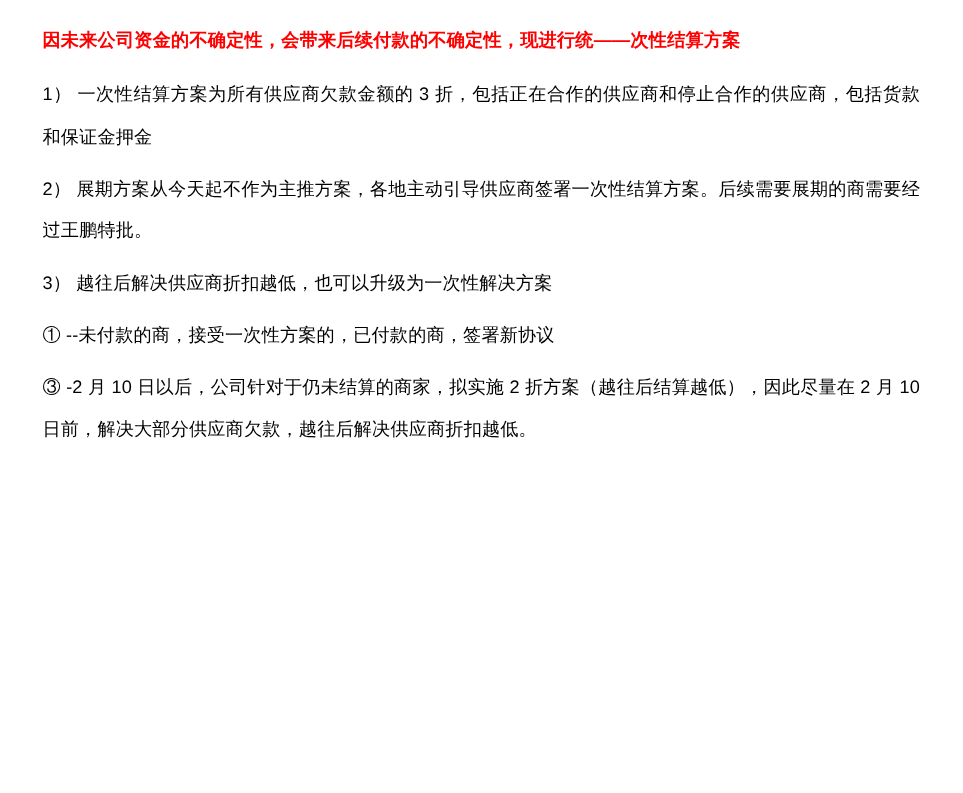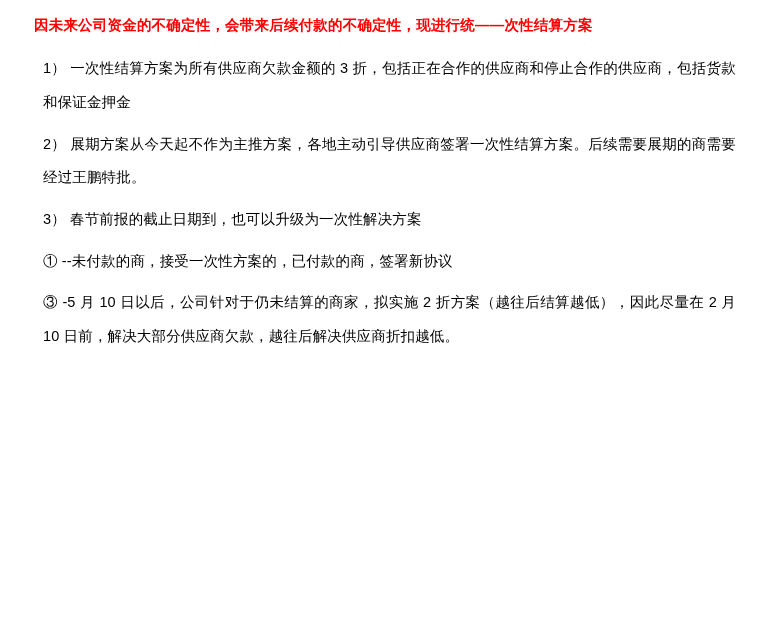--- a/index.html
+++ b/index.html
@@ -12,35 +12,35 @@
     height: 634px;
     font-family: "Liberation Sans", sans-serif;
     color: #000000;
     overflow: hidden;
   }
   .page {
     position: relative;
     width: 770px;
     height: 634px;
     box-sizing: border-box;
-    padding: 14px 34px 0 34px;
+    padding: 22px 34px 0 34px;
   }
   .heading {
     color: #ff0000;
     font-weight: bold;
     font-size: 14.5px;
     line-height: 1.55;
     letter-spacing: 0.2px;
     margin: 0 0 16px 0;
     white-space: nowrap;
   }
   .para {
     font-size: 14.5px;
     line-height: 2.32;
-    margin: 0 0 8px 9px;
+    margin: 0 0 8px 0;
     text-align: justify;
     letter-spacing: 0.15px;
   }
   .para .lead {
     display: inline;
   }
 </style>
 </head>
 <body>
 
@@ -53,27 +53,27 @@
     <span>一次性结算方案为所有供应商欠款金额的 3 折，包括正在合作的供应商和停止合作的供应商，包括货款和保证金押金</span>
   </p>
 
   <p class="para">
     <span class="lead">2）</span>
     <span>展期方案从今天起不作为主推方案，各地主动引导供应商签署一次性结算方案。后续需要展期的商需要经过王鹏特批。</span>
   </p>
 
   <p class="para">
     <span class="lead">3）</span>
-    <span>春节前报的截止日期到，也可以升级为一次性解决方案</span>
+    <span>越往后解决供应商折扣越低，也可以升级为一次性解决方案</span>
   </p>
 
   <p class="para">
     <span class="lead">①</span>
     <span>--未付款的商，接受一次性方案的，已付款的商，签署新协议</span>
   </p>
 
 
   <p class="para">
     <span class="lead">③</span>
-    <span>-5 月 10 日以后，公司针对于仍未结算的商家，拟实施 2 折方案（越往后结算越低），因此尽量在 2 月 10 日前，解决大部分供应商欠款，越往后解决供应商折扣越低。</span>
+    <span>-2 月 10 日以后，公司针对于仍未结算的商家，拟实施 2 折方案（越往后结算越低），因此尽量在 2 月 10 日前，解决大部分供应商欠款，越往后解决供应商折扣越低。</span>
   </p>
 
 </div>
 
 </body></html>

